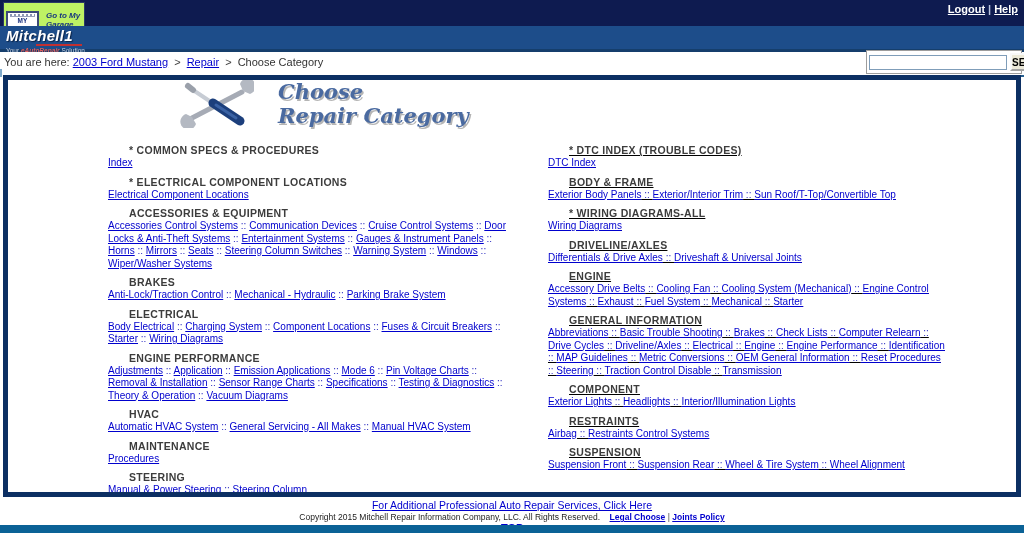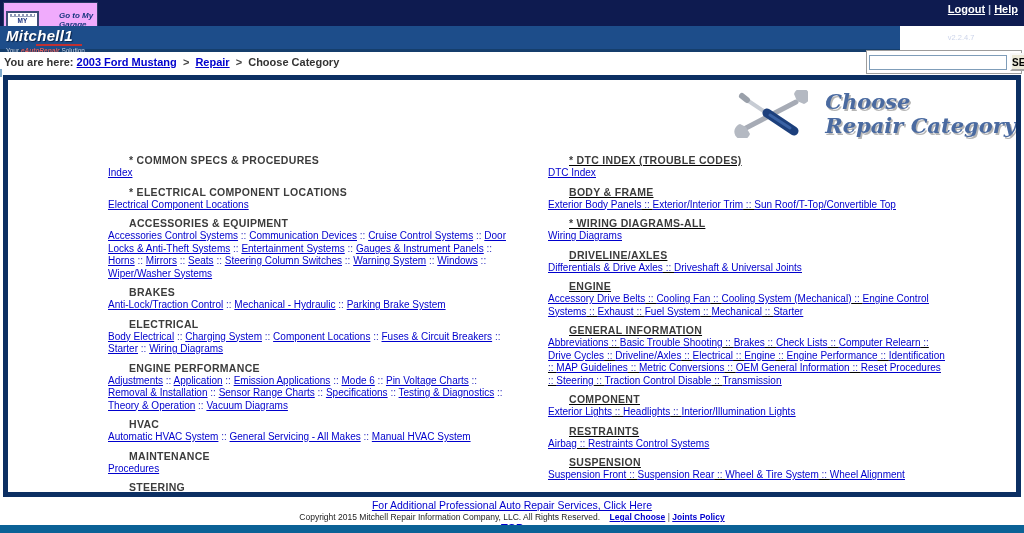--- a/index.html
+++ b/index.html
@@ -3,37 +3,37 @@
 <meta charset="utf-8">
 <style>
   * { margin:0; padding:0; box-sizing:border-box; }
   html,body { width:1024px; height:533px; overflow:hidden; background:#fff;
               font-family:"Liberation Sans", sans-serif; }
   body { position:relative; }
   a { cursor:pointer; }
 
   
   .topbar { position:absolute; left:0; top:0; width:1024px; height:26px; background:#0e1b50; }
-  .mycars-btn { position:absolute; left:3px; top:2px; height:35px; background:#f0abfc;
-                border:1px solid #2b3a66; display:flex; align-items:center; gap:20px;
+  .mycars-btn { position:absolute; left:3px; top:2px; height:35px; background:#bef264;
+                border:1px solid #2b3a66; display:flex; align-items:center; gap:7px;
                 padding:1px 4px 1px 2px; cursor:pointer; }
   .plate { width:33px; height:17px; border:2px solid #3c4a78; background:#fff; }
   .plate-top { height:3px; border-bottom:1px solid #9aa2bc; margin:1px 2px 0 2px;
                background:repeating-linear-gradient(90deg,#8c96b4 0 2px,transparent 2px 4px); }
   .plate-text { font-size:6.5px; font-weight:bold; color:#1c3380; text-align:center;
                 letter-spacing:0.2px; line-height:8px; }
   .garage-text { font-size:8px; font-weight:bold; font-style:italic; color:#16357e; line-height:9px; }
-  .topbar-right { position:absolute; right:6px; top:3px; text-align:left; }
+  .topbar-right { position:absolute; right:6px; top:3px; text-align:center; }
   .toplinks { font-size:11px; font-weight:bold; color:#fff; }
   .toplinks a { color:#fff; text-decoration:underline; }
   .topdiv { color:#b9c2dd; margin:0 3px; text-decoration:none; }
   .version { font-size:7.5px; color:#cdd5ea; margin-top:18px; }
 
   
-  .logobar { position:absolute; left:0; top:26px; width:900px; height:26px; background:#1d4d8a; }
+  .logobar { position:absolute; left:0; top:26px; width:1024px; height:26px; background:#1d4d8a; }
   .logobar-band { position:absolute; left:0; bottom:0; width:100%; height:3px; background:#153e6c; }
   .logo-wrap { position:absolute; left:6px; top:1px; }
   .logo-text { font-size:15px; font-weight:bold; font-style:italic; color:#fff;
                letter-spacing:0.3px; text-shadow:1px 1px 1px #0a2246; }
   .logo-underline { width:46px; height:2px; background:#c23030; margin:0 0 1px 30px; }
   .tagline { font-size:6.5px; color:#c9d4e8; }
   .tagline .em { color:#e06060; font-weight:bold; font-style:italic; }
   .diy-badge { position:absolute; left:106px; top:27px; width:21px; height:21px; border-radius:50%;
                background:#16386b; border:2px solid #6c8cb8; color:#fff; font-size:6.5px;
                font-weight:bold; display:flex; align-items:center; justify-content:center; }
@@ -42,36 +42,36 @@
   .tabs-topline { position:absolute; left:704px; top:35px; right:0; height:2px; background:#8fb0d4; }
   .tabs-wrap { position:absolute; left:712px; top:37px; right:0; height:14px; display:flex; }
   .tab { flex:1; background:#27608f; border-left:2px solid #0d2b50; color:#fff;
          font-size:10.5px; font-weight:bold; text-decoration:underline; text-align:center;
          line-height:14px; cursor:pointer; }
   .tab:first-child { border-left:none; }
   .tab.active { background:#123d70; }
 
   
   .crumbbar { position:absolute; left:0; top:52px; width:1024px; height:23px; background:#fff; }
-  .crumbs { position:absolute; left:4px; top:4px; font-size:11px; font-weight:bold; color:#333; }
+  .crumbs { position:absolute; left:4px; top:4px; font-size:11px; font-weight:normal; color:#333; }
   .crumbs a { color:#0000cd; text-decoration:underline; }
   .crumb-sep { color:#444; margin:0 3px; }
   .search-box { position:absolute; right:2px; top:-2px; width:156px; height:24px;
                 border:1px solid #9d9d9d; background:#fff; display:flex; align-items:center;
                 padding:0 2px; gap:3px; }
   .search-input { flex:1; height:15px; border:1px solid #7f9db9; font-size:10px; padding:0 2px; }
   .search-btn { width:52px; height:18px; background:#ece9d8; border:2px outset #f8f8f8;
                 font-family:"Liberation Sans", sans-serif; font-size:10px; font-weight:bold;
                 color:#000; cursor:pointer; }
 
   
   .edge-notch { position:absolute; left:0; top:69px; width:2px; height:8px; background:#7fa9cb; }
   .content { position:absolute; left:3px; top:75px; width:1018px; height:422px;
              border:5px solid #0c2f63; background:#fff; overflow:hidden; }
-  .title-row { margin:10px 0 0 172px; display:flex; align-items:center; gap:17px;justify-content:flex-end; }
+  .title-row { margin:0 0 0 172px; display:flex; align-items:center; gap:24px; }
   .tools-icon { width:74px; height:48px; flex:0 0 auto; }
   .title-text { font-family:"DejaVu Serif", serif; font-weight:bold; font-style:italic;
                 font-size:21px; line-height:24px; color:#4a6aa0;
                 text-shadow:1.5px 1.5px 0 rgba(90,90,90,0.45); }
   .cols { display:flex; margin:16px 0 0 100px; }
   .col { width:398px; }
   .col.right { margin-left:42px;text-decoration:underline; }
   .cat-section { margin-bottom:6px; }
   .cat-heading { font-size:10.5px; font-weight:bold; color:#3c3c3c; letter-spacing:0.3px;
                  line-height:13px;margin-left:21px; }

